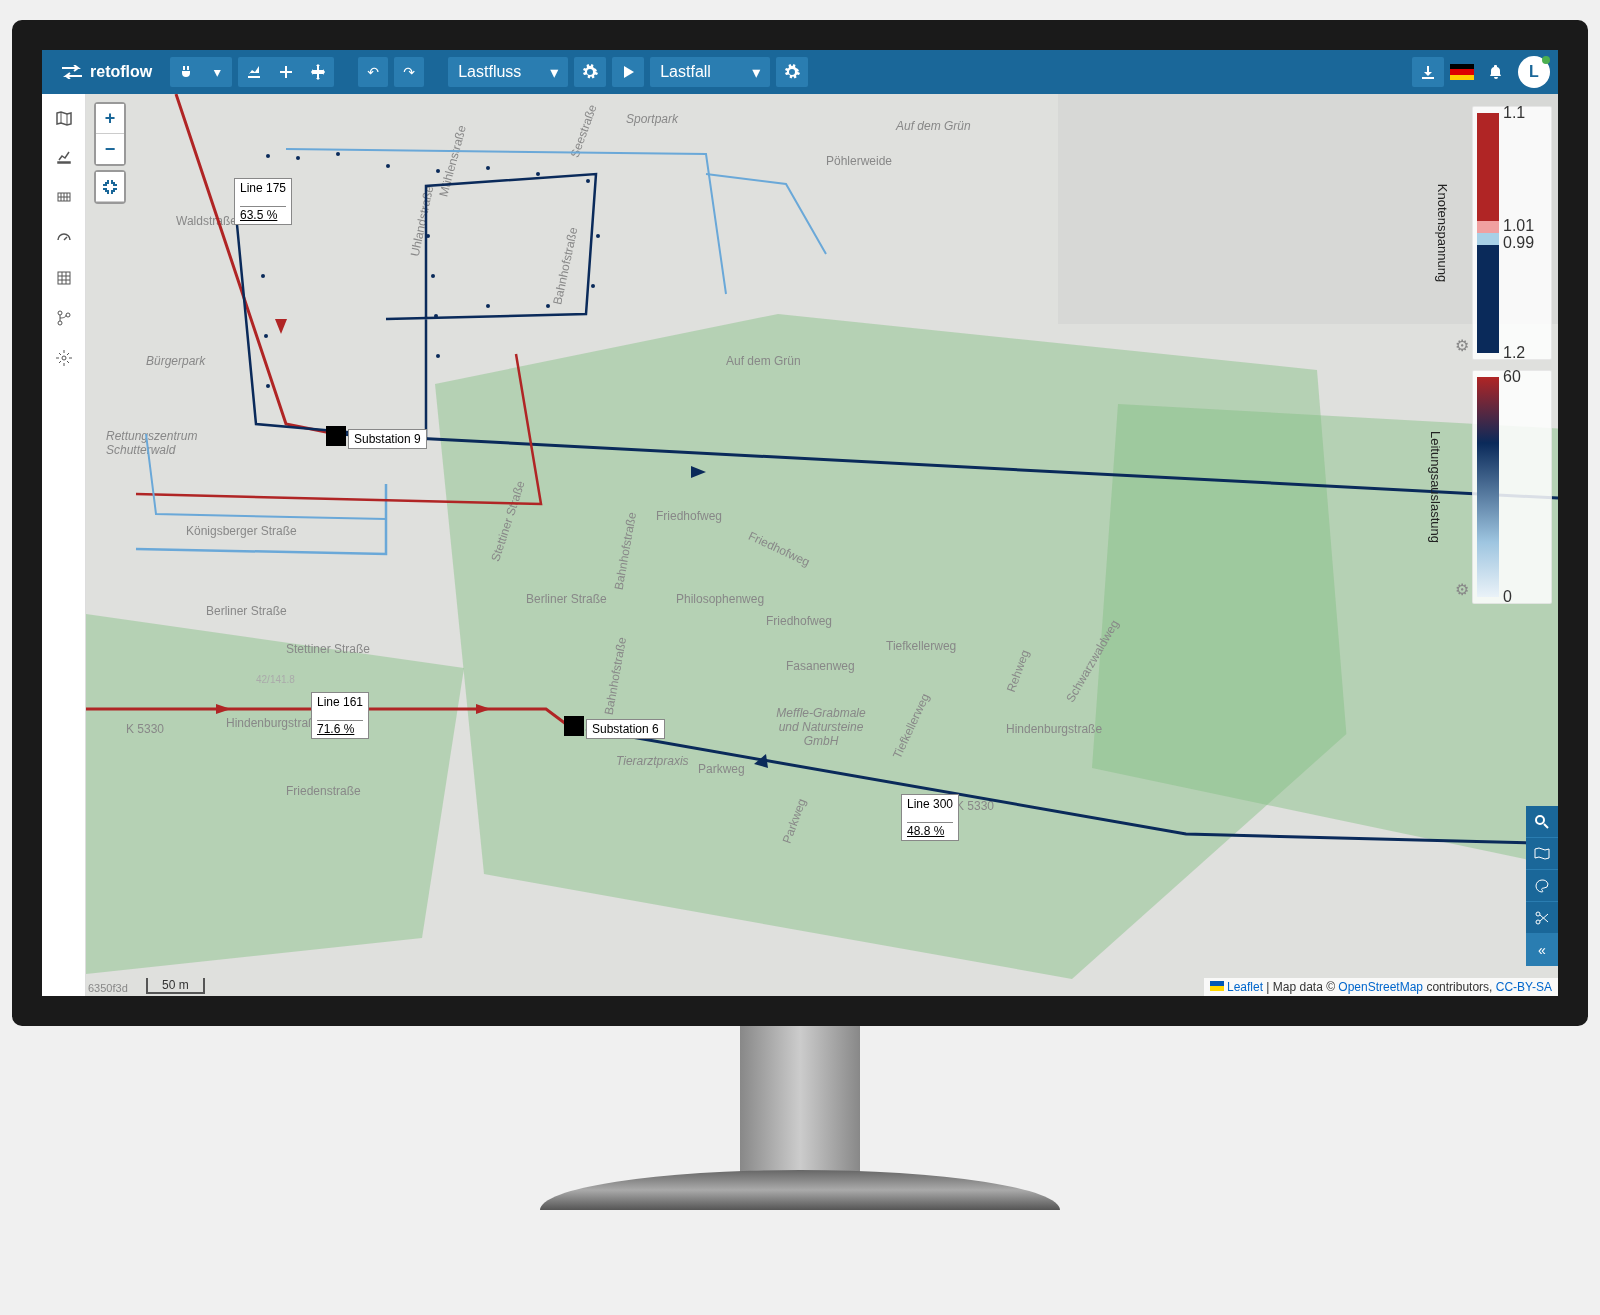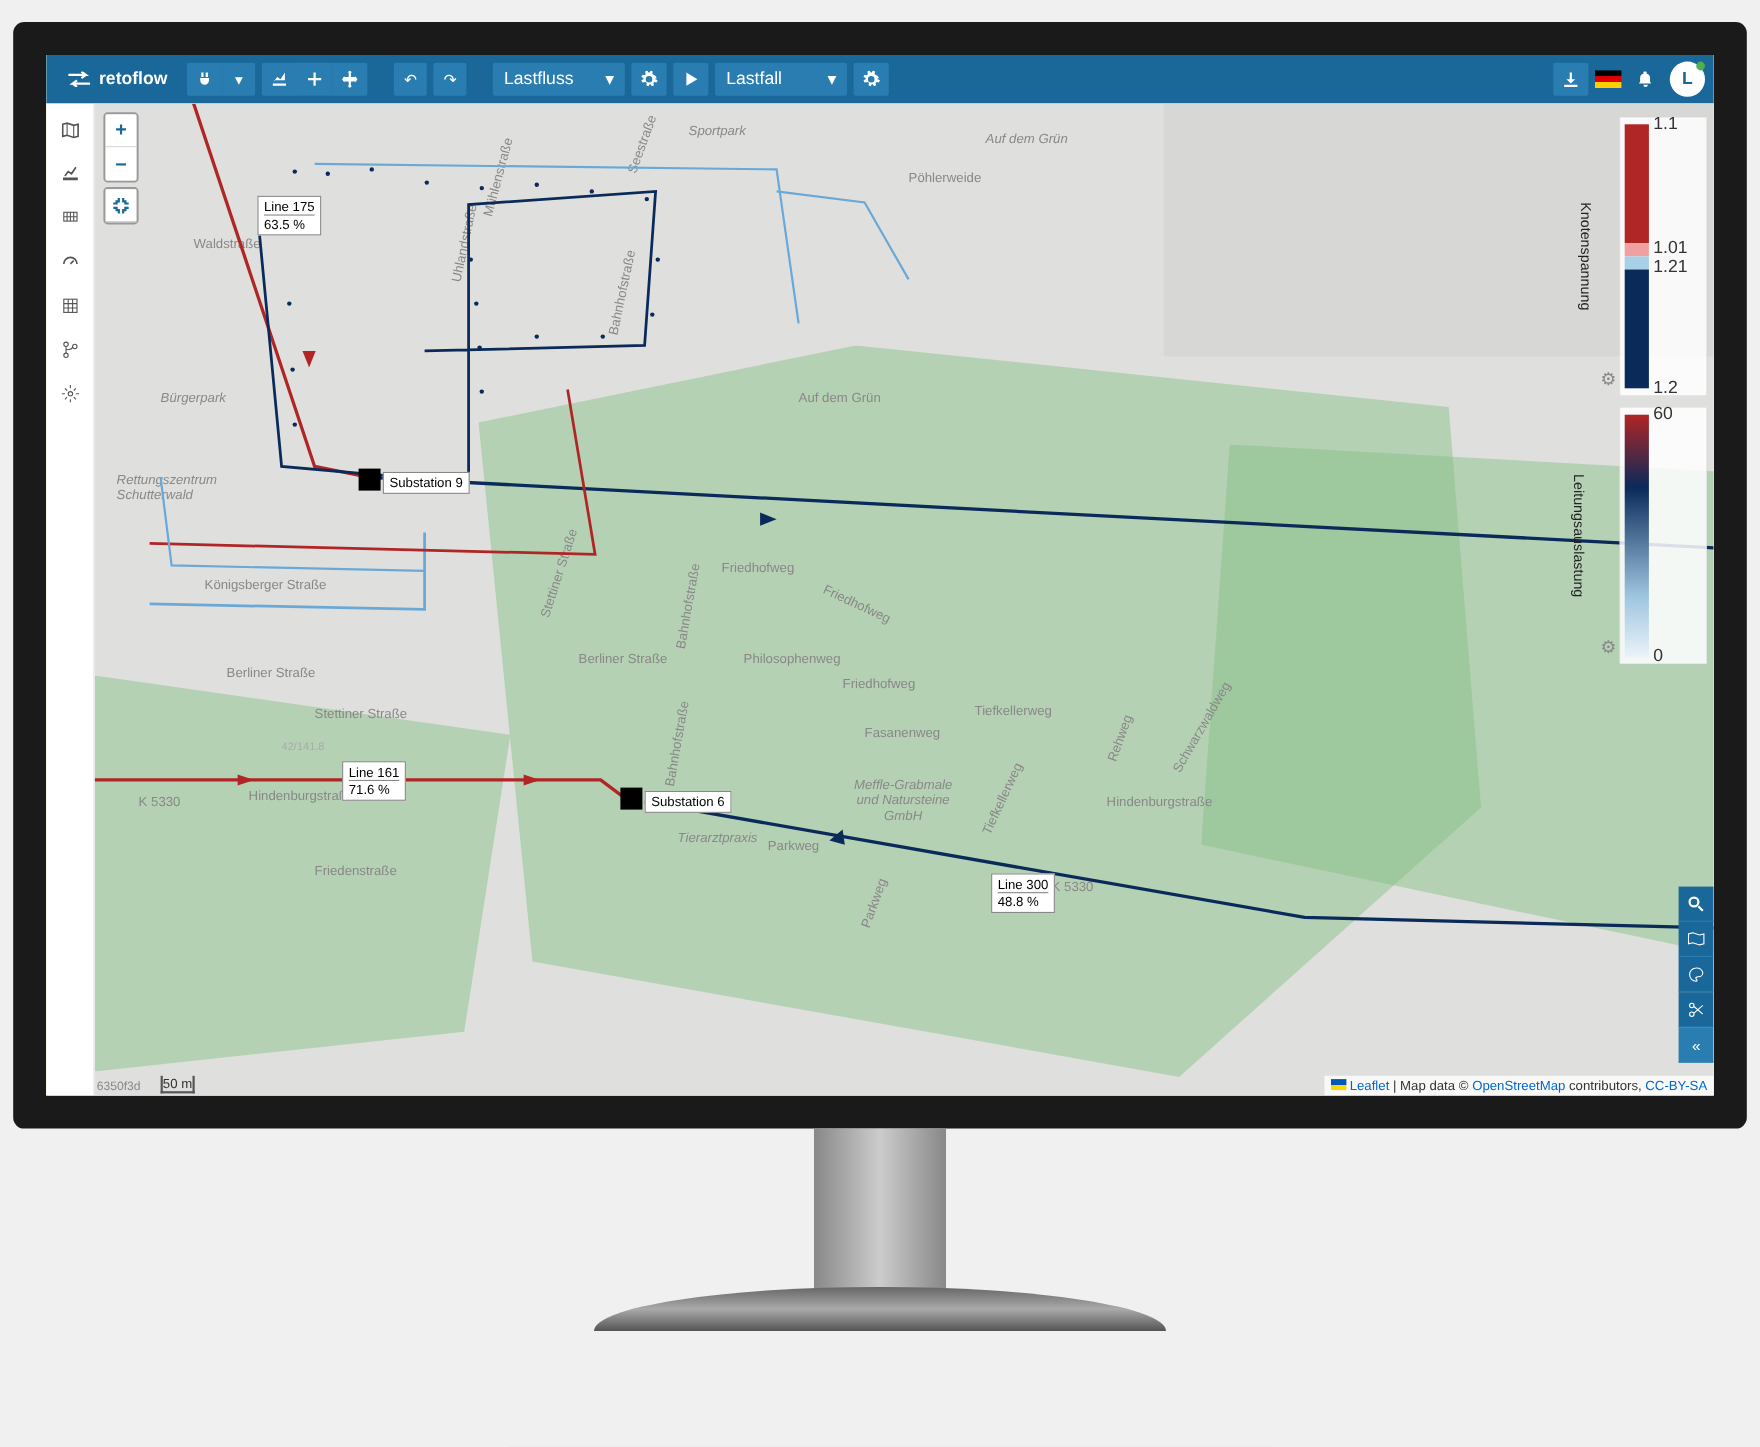--- a/index.html
+++ b/index.html
@@ -24,25 +24,25 @@
 .side-item { width: 44px; height: 40px; display: flex; align-items: center; justify-content: center; cursor: pointer; color: #555; font-size: 18px; }
 .map-area { flex: 1; position: relative; background: #eef1eb; overflow: hidden; }
 .green-area { position: absolute; background: rgba(130,190,130,0.45); }
 .grey-area { position: absolute; background: rgba(200,200,200,0.4); }
 .street { position: absolute; color: #888; font-size: 12px; white-space: nowrap; }
 .map-controls { position: absolute; top: 8px; left: 8px; display: flex; flex-direction: column; gap: 4px; }
 .mc-box { background: #fff; border: 2px solid #999; border-radius: 4px; width: 32px; }
 .mc-btn { width: 100%; height: 30px; background: #fff; border: none; cursor: pointer; font-weight: bold; font-size: 18px; color: #444; display: flex; align-items: center; justify-content: center; }
 .mc-btn:first-child { border-bottom: 1px solid #ccc; }
 .label-box { position: absolute; background: #fff; border: 1px solid #888; padding: 2px 5px; font-size: 12px; white-space: nowrap; }
-.label-box .line2 { border-top: 1px solid #888; margin-top: 0; padding-top: 1px; }
+.label-box .line2 { border-top: 1px solid #888; margin-top: 11px; padding-top: 1px; text-decoration: underline; }
 .substation { position: absolute; background: #fff; border: 1px solid #888; padding: 2px 5px; font-size: 12px; }
 .sq { position: absolute; width: 20px; height: 20px; background: #000; }
 .footer-left { position: absolute; bottom: 2px; left: 2px; font-size: 11px; color: #888; }
-.scale { position: absolute; bottom: 2px; left: 60px; font-size: 12px; border: 2px solid #555; border-top: none; padding: 0 0; color: #333; }
+.scale { position: absolute; bottom: 2px; left: 60px; font-size: 12px; border: 2px solid #555; border-top: none; padding: 0 14px; color: #333; }
 .attrib { position: absolute; bottom: 0; right: 0; background: rgba(255,255,255,0.8); font-size: 12px; padding: 2px 6px; color: #333; }
 .attrib a { color: #0066cc; text-decoration: none; }
 .legend-panel { position: absolute; right: 6px; top: 12px; width: 80px; display: flex; flex-direction: column; gap: 10px; }
 .legend-box { background: rgba(255,255,255,0.85); border: 1px solid rgba(0,0,0,0.08); border-radius: 2px; padding: 6px 4px; display: flex; align-items: stretch; position: relative; }
 .colorbar { width: 22px; height: 240px; position: relative; }
 .cb-seg { position: absolute; left: 0; width: 22px; }
 .cb-label { position: absolute; left: 26px; font-size: 16px; color: #333; transform: translateY(-50%); }
 .legend-title { position: absolute; right: 60px; top: 50%; transform: translateY(-50%) rotate(90deg); transform-origin: center; color: #222; font-size: 13px; white-space: nowrap; }
 .gear-small { position: absolute; left: -18px; bottom: 4px; color: #888; cursor: pointer; }
 .right-tools { position: absolute; right: 0; bottom: 30px; display: flex; flex-direction: column; }
@@ -309,21 +309,21 @@
     <div class="legend-panel">
       <div class="legend-box">
         <div class="legend-title">Knotenspannung</div>
         <div class="colorbar">
           <div class="cb-seg" style="top:0;height:45%;background:#b02525"></div>
           <div class="cb-seg" style="top:45%;height:5%;background:#f0a0a0"></div>
           <div class="cb-seg" style="top:50%;height:5%;background:#a8d0e6"></div>
           <div class="cb-seg" style="top:55%;height:45%;background:#0a2a5a"></div>
           <div class="cb-label" style="top:0">1.1</div>
           <div class="cb-label" style="top:47%">1.01</div>
-          <div class="cb-label" style="top:54%">1.21</div>
+          <div class="cb-label" style="top:54%">0.99</div>
           <div class="cb-label" style="top:100%">1.2</div>
         </div>
         <span class="gear-small">⚙</span>
       </div>
       <div class="legend-box">
         <div class="legend-title">Leitungsauslastung</div>
         <div class="colorbar" style="height:220px">
           <div class="cb-seg" style="top:0;height:100%;background:linear-gradient(to bottom,#b02525 0%,#0a2a5a 30%,#9ec5e0 75%,#eaf2f8 100%)"></div>
           <div class="cb-label" style="top:0">60</div>
           <div class="cb-label" style="top:100%">0</div>

